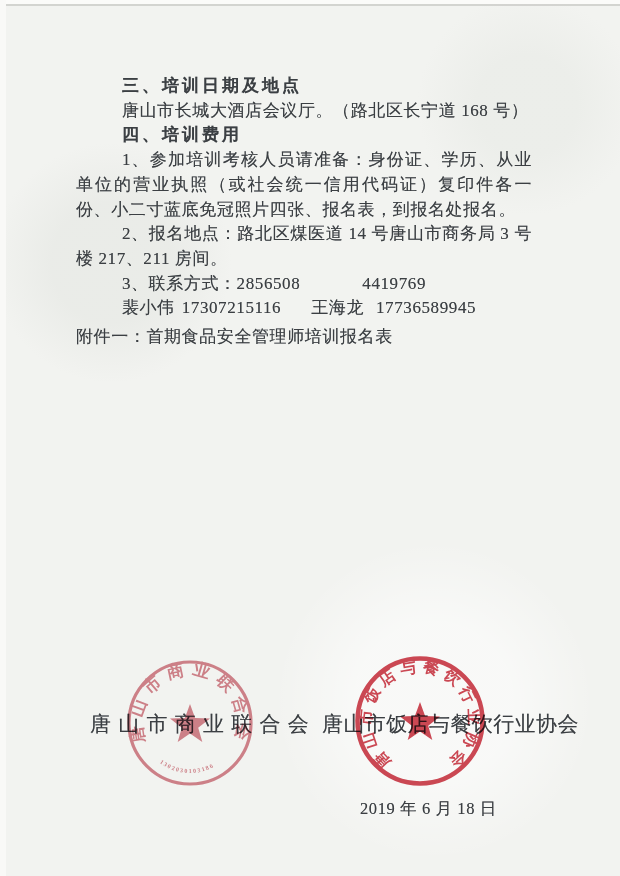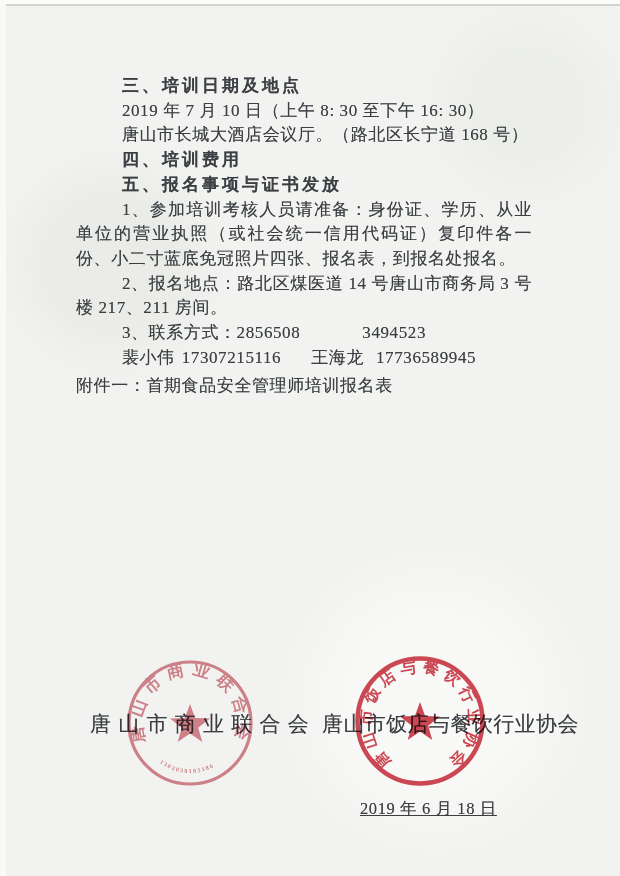--- a/index.html
+++ b/index.html
@@ -34,46 +34,44 @@
   .sp  { display:inline-block; width:7px; }
   .g2  { display:inline-block; width:30px; }
   .sp2 { display:inline-block; width:12px; }
 
   .sig { position:absolute; top:710px; font-size:21px; white-space:nowrap;
          text-shadow:0 0 0.4px rgba(59,63,67,0.55); }
   .sig-left  { left:90px;  letter-spacing:1px; }
   .sig-right { left:322px; letter-spacing:0.4px; }
   .issue-date { position:absolute; top:798px; left:360px; font-size:16.5px;
                 letter-spacing:0.6px; white-space:nowrap;
-                text-shadow:0 0 0.4px rgba(59,63,67,0.55);text-decoration:underline; }
+                text-shadow:0 0 0.4px rgba(59,63,67,0.55); }
 
   .stamp { position:absolute; mix-blend-mode:multiply; filter:blur(0.3px); }
   .stamp-left  { left:115px; top:648px; opacity:0.82; }
   .stamp-right { left:345px; top:646px; opacity:0.92; }
   .stamp text { font-family:"Liberation Serif","DejaVu Serif",serif; font-weight:600; }
 </style>
 </head>
 <body>
 
 <div class="page">
   <div class="edge-top-strip"></div>
   <div class="edge-top-line"></div>
   <div class="edge-left-strip"></div>
 
   <div class="doc">
     <p class="h">三、培训日期及地点</p>
-    <p>2019 年 7 月 10 日（上午 8: 30 至下午 16: 30）</p>
     <p>唐山市长城大酒店会议厅。（路北区长宁道 168 号）</p>
     <p class="h">四、培训费用</p>
-    <p class="h">五、报名事项与证书发放</p>
     <p>1、参加培训考核人员请准备：身份证、学历、从业单位的营业执照（或社会统一信用代码证）复印件各一份、小二寸蓝底免冠照片四张、报名表，到报名处报名。</p>
     <p>2、报名地点：路北区煤医道 14 号唐山市商务局 3 号楼 217、211 房间。</p>
 
     <p>
-      <span>3、联系方式：</span><span>2856508</span><span class="g1"></span><span>3494523</span>
+      <span>3、联系方式：</span><span>2856508</span><span class="g1"></span><span>4419769</span>
     </p>
     <p>
       <span>裴小伟</span><span class="sp"></span><span>17307215116</span><span class="g2"></span><span>王海龙</span><span class="sp2"></span><span>17736589945</span>
     </p>
 
     <p class="attach">附件一：首期食品安全管理师培训报名表</p>
   </div>
 
   <div class="sig sig-left">唐 山 市 商 业 联 合 会</div>
   <div class="sig sig-right">唐山市饭店与餐饮行业协会</div>

